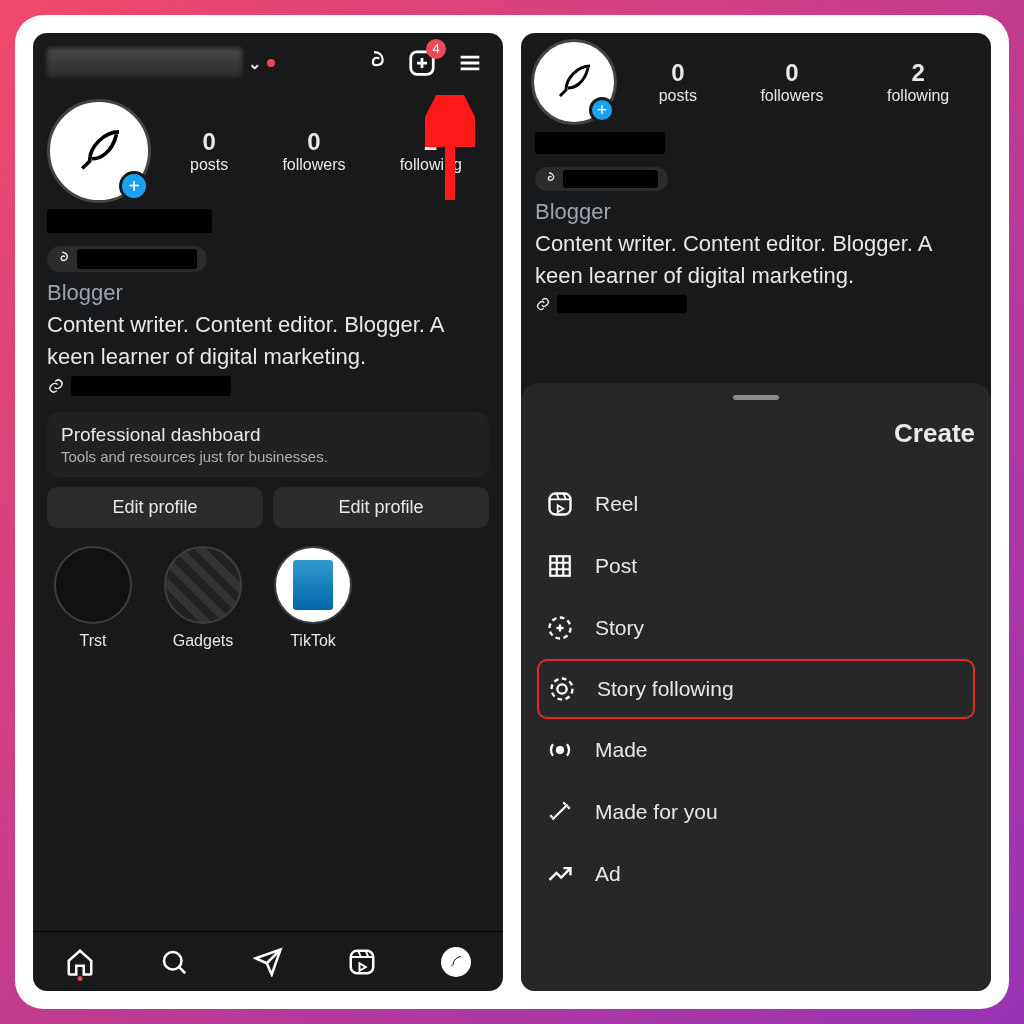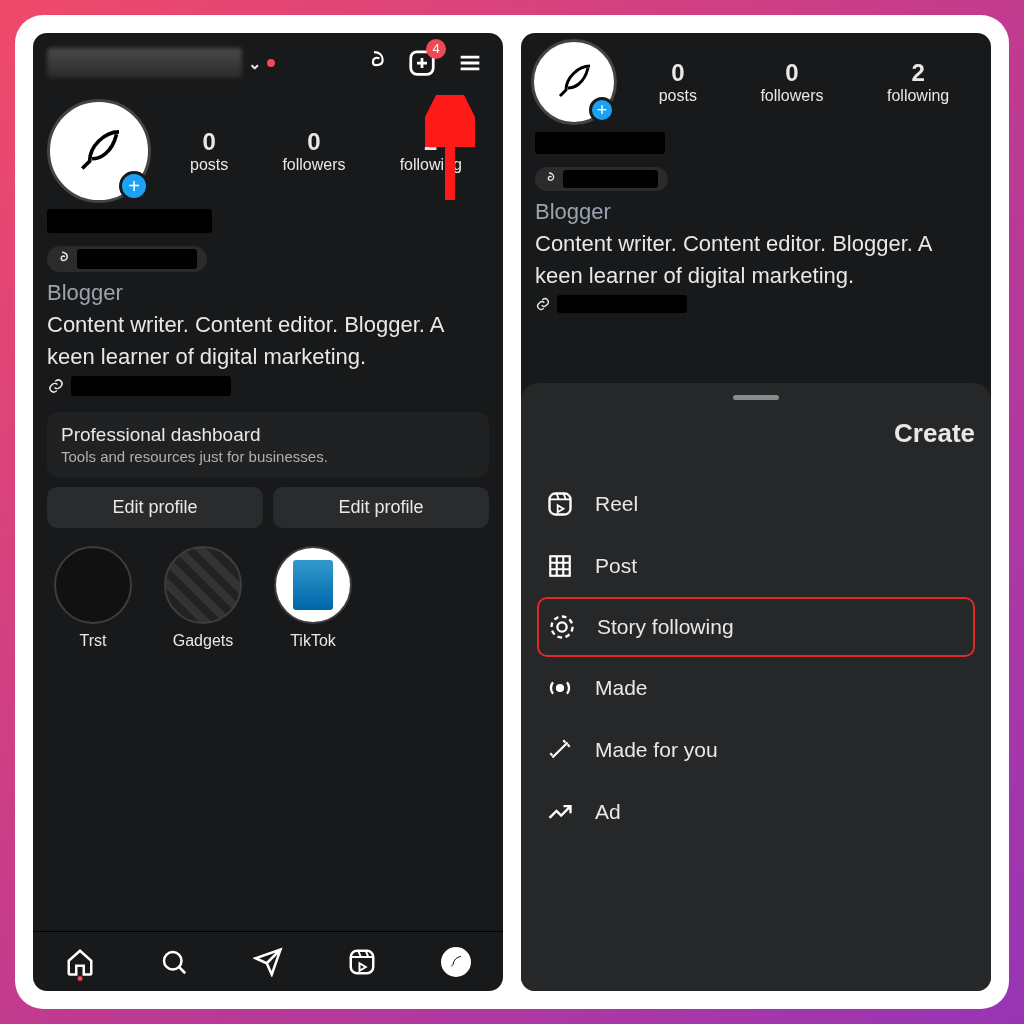--- a/index.html
+++ b/index.html
@@ -409,20 +409,29 @@
         </div>
         <div class="create-item">
           <div class="ic">
               <svg viewBox="0 0 24 24" width="26" height="26" stroke="#fff" fill="none">
                 <rect x="3" y="3" width="18" height="18" stroke-width="2"></rect>
                 <path d="M9 3v18M15 3v18M3 9h18M3 15h18" stroke-width="2"></path>
               </svg>
             </div>
           <span>Post</span>
         </div>
+        <div class="create-item">
+          <div class="ic">
+              <svg viewBox="0 0 24 24" width="28" height="28" stroke="#fff" fill="none">
+                <circle cx="12" cy="12" r="9" stroke-width="2" stroke-dasharray="4 3"></circle>
+                <path d="M12 9v6M9 12h6" stroke-width="2"></path>
+              </svg>
+            </div>
+          <span>Story</span>
+        </div>
         <div class="create-item highlighted">
           <div class="ic">
               <svg viewBox="0 0 24 24" width="28" height="28" stroke="#fff" fill="none">
                 <circle cx="12" cy="12" r="9" stroke-width="2" stroke-dasharray="4 3"></circle>
                 <path d="M12 8a4 4 0 1 0 0 8 4 4 0 0 0 0-8z" stroke-width="2"></path>
               </svg>
             </div>
           <span>Story following</span>
         </div>
         <div class="create-item">

